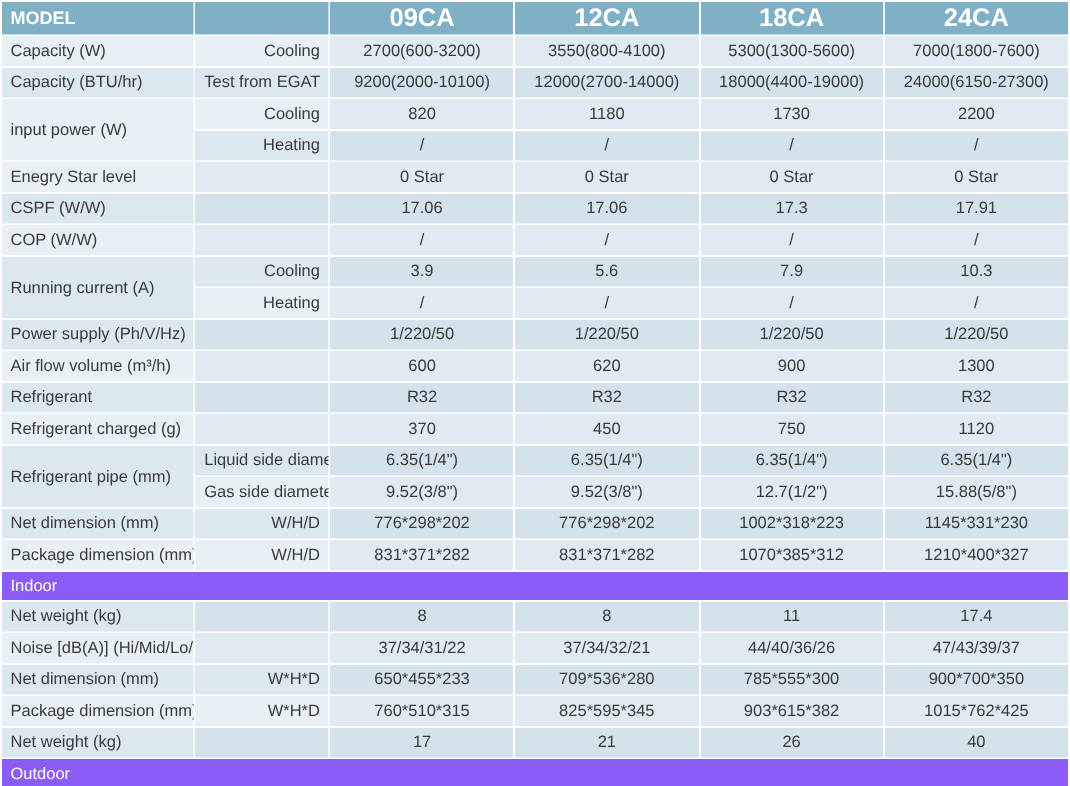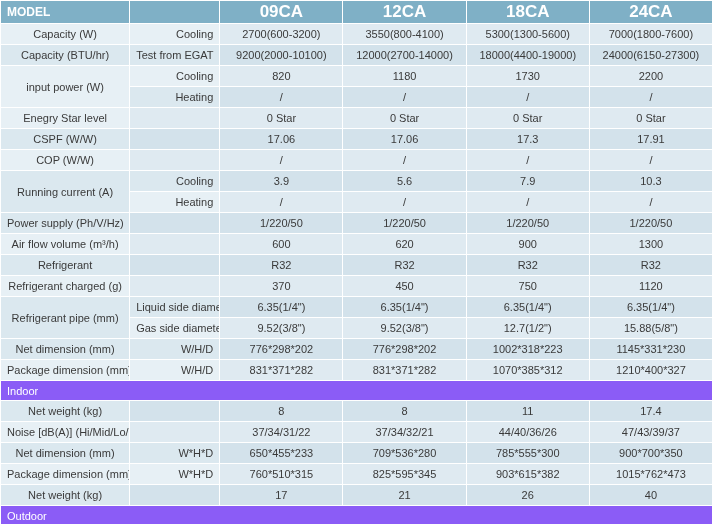--- a/index.html
+++ b/index.html
@@ -45,21 +45,21 @@
     text-align: center;
     font-size: 17px;
   }
   tr.header-row td.model-label {
     text-align: left;
   }
 
   
   td.label {
     background: #e7f0f5;
-    text-align: center;
+    text-align: left;
     height: 20px;
   }
   td.sub {
     background: #e7f0f5;
     text-align: right;
   }
   td.val {
     background: #dfeaf1;
     text-align: center;
   }
@@ -258,21 +258,21 @@
         <td class="val">709*536*280</td>
         <td class="val">785*555*300</td>
         <td class="val">900*700*350</td>
       </tr>
       <tr class="row-h">
         <td class="label">Package dimension (mm)</td>
         <td class="sub">W*H*D</td>
         <td class="val">760*510*315</td>
         <td class="val">825*595*345</td>
         <td class="val">903*615*382</td>
-        <td class="val">1015*762*473</td>
+        <td class="val">1015*762*425</td>
       </tr>
       <tr class="row-h alt">
         <td class="label">Net weight (kg)</td>
         <td class="val"></td>
         <td class="val">17</td>
         <td class="val">21</td>
         <td class="val">26</td>
         <td class="val">40</td>
       </tr>
       <tr>

